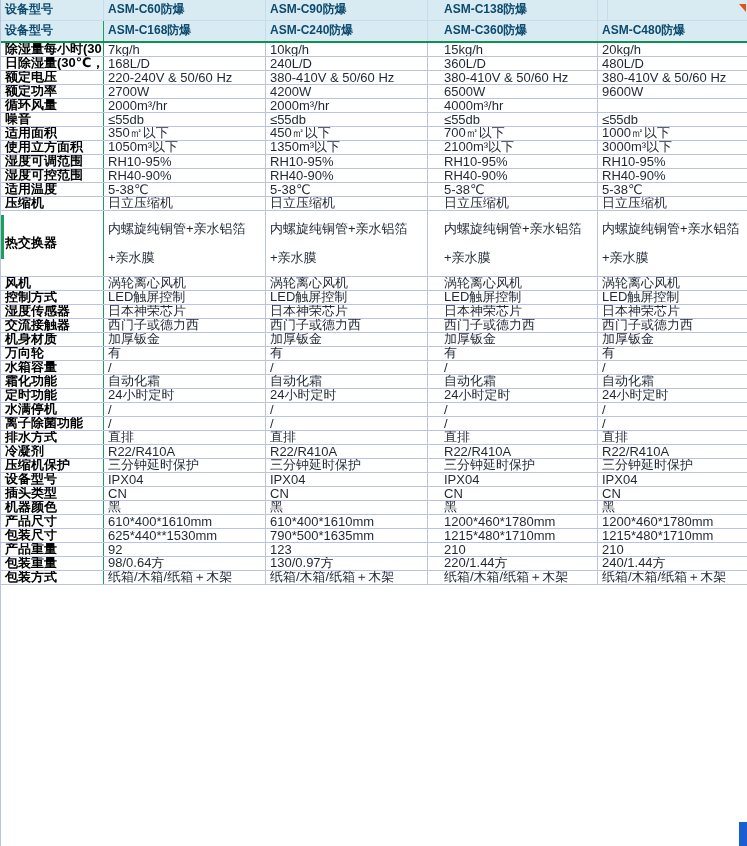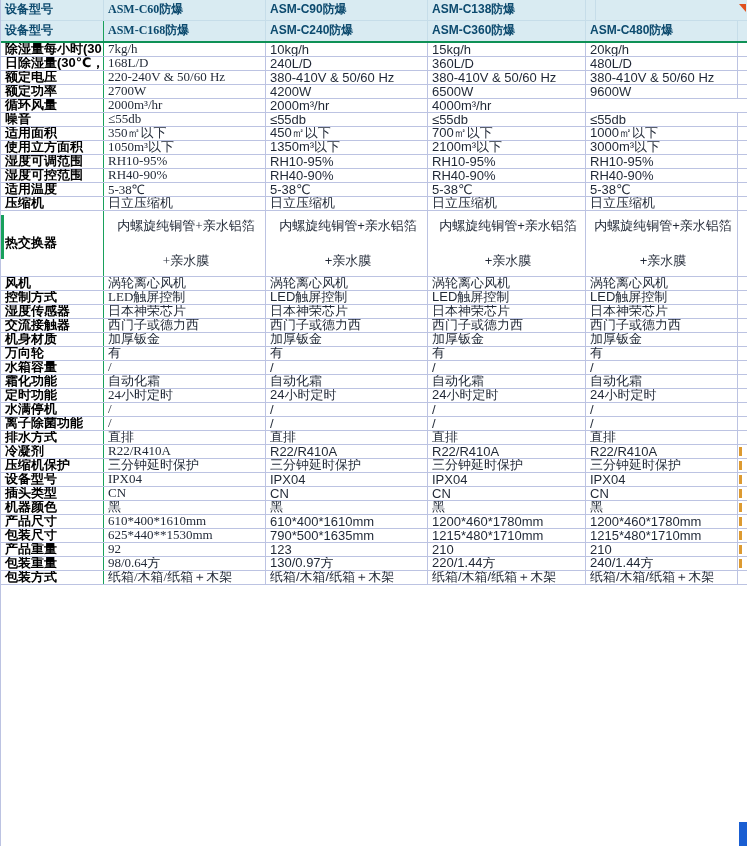--- a/index.html
+++ b/index.html
@@ -18,30 +18,30 @@
   .th-row.th-row2{height:22px;border-bottom:2px solid var(--header_underline,#0f9156);}
   .td{
     box-sizing:border-box;
     border-right:1px solid var(--grid,#bcc3e2);
     padding:0 1px 0 4px;
     display:flex;align-items:center;
     overflow:hidden;white-space:nowrap;
     font-size:13px;color:var(--text,#1f2735);
   }
   .c0{width:103px;flex:none;}
-  .c1{width:162px;flex:none;font-family:Liberation Serif, serif;}
+  .c1{width:162px;flex:none;}
   .c2{width:162px;flex:none;}
-  .c3{width:158px;flex:none;}
+  .c3{width:158px;flex:none;margin-left:12px;}
   .c4{width:152px;flex:none;}
   .c5{width:10px;flex:none;border-right:none;padding:0;}
   .label{font-weight:bold;color:#000;}
   .tr:not(.th-row) .c0{border-right:1px solid var(--separator_green,#18a05c);}
   .th-row .td{border-right:1px solid var(--header_grid,#c6dde9);font-weight:bold;color:#0c4a6e;font-size:12px;}
   .th-row2 .c0{border-right:1px solid var(--separator_green,#18a05c);}
-  .tall .val{white-space:normal;line-height:35px;text-align:center;}
+  .tall .val{white-space:normal;line-height:29px;}
   .frag::before{content:"";display:block;width:3px;height:9px;margin-left:1px;background:var(--fragment_orange,#dd9a30);}
   .comment-flag{
     position:absolute;right:1px;top:4px;width:0;height:0;
     border-left:7px solid transparent;
     border-top:8px solid var(--flag_red,#e0511f);
   }
   .selection-handle{
     position:absolute;right:0;top:822px;width:8px;height:24px;
     background:var(--selection_blue,#1a5ed2);
   }

